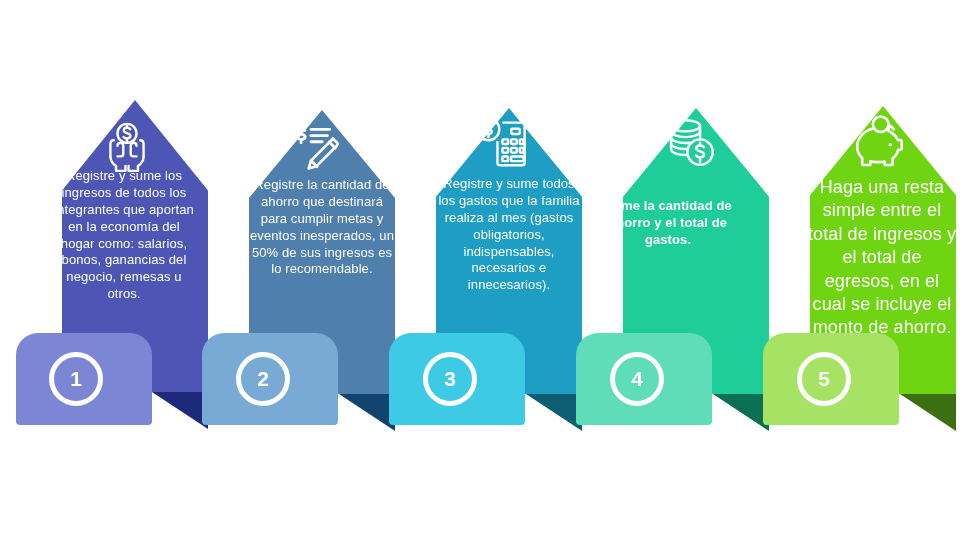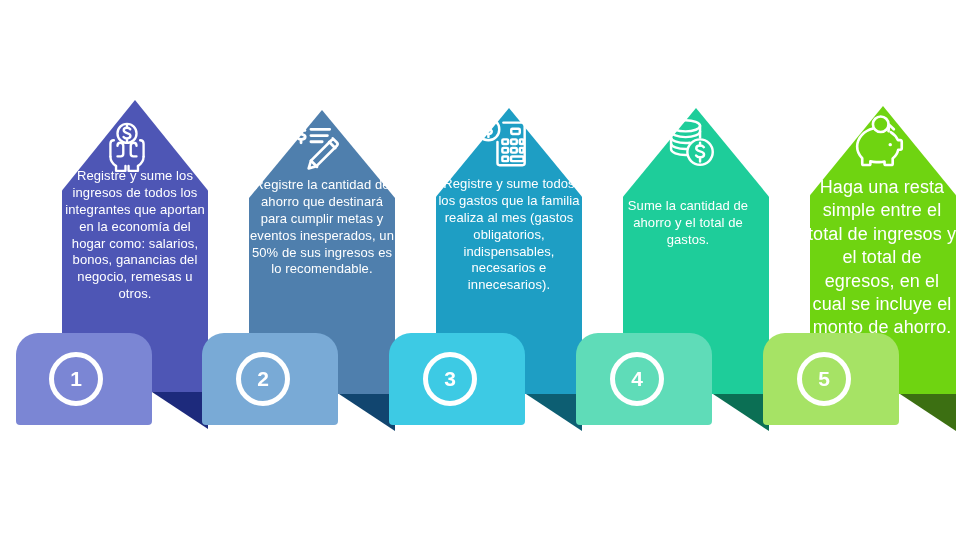--- a/index.html
+++ b/index.html
@@ -85,21 +85,21 @@
       <path d="M17.5 24.5c-2.3 0-3.8 1.7-3.8 3.9v14.2"></path>
       <path d="M13.7 42.6c0 4.6 2.6 8.2 6.2 10.4"></path>
       <path d="M21.5 30.6c0-1.9 1.4-3.3 3.2-3.3 1.8 0 3.2 1.4 3.2 3.3v8.9c0 1.6-1.2 2.8-2.8 2.8h-3.6"></path>
       <path d="M19.9 53v5.3h10.4V53"></path>
       <path d="M46.5 24.5c2.3 0 3.8 1.7 3.8 3.9v14.2"></path>
       <path d="M50.3 42.6c0 4.6-2.6 8.2-6.2 10.4"></path>
       <path d="M42.5 30.6c0-1.9-1.4-3.3-3.2-3.3-1.8 0-3.2 1.4-3.2 3.3v8.9c0 1.6 1.2 2.8 2.8 2.8h3.6"></path>
       <path d="M44.1 53v5.3H33.7V53"></path>
     </svg>
       </span>
-      <div class="arrow-text" style="left: 62px; top: 168px; width: 146px; font-size: 13px; text-align: center;">Registre y sume los ingresos de todos los integrantes que aportan en la economía del hogar como: salarios, bonos, ganancias del negocio, remesas u otros.</div>
+      <div class="arrow-text" style="left: 51px; top: 168px; width: 146px; font-size: 13px; text-align: center;">Registre y sume los ingresos de todos los integrantes que aportan en la economía del hogar como: salarios, bonos, ganancias del negocio, remesas u otros.</div>
       <div class="card" style="left: 16px; top: 333px; width: 136px; height: 92px; background: rgb(123, 134, 212);"></div>
       <div class="badge" style="left: 49px; top: 352px; width: 54px; height: 54px;">1</div>
     </div>
     <div class="step">
       <div class="arrow-shadow" style="left: 339px; top: 394px; width: 56px; height: 37px; background: rgb(17, 69, 111);"></div>
       <div class="arrow" style="left: 249px; top: 110px; width: 146px; height: 284px; background: rgb(79, 127, 173);"></div>
       <span class="icon" style="left: 286px; top: 117px; width: 58px; height: 58px;">
     <svg viewBox="0 0 64 64" fill="none" stroke="#fff" stroke-width="3.1" stroke-linecap="round" stroke-linejoin="round">
       <path d="M16.6 10.5v3.2M16.6 25.2v3.2"></path>
       <path d="M20.9 14.8c-.8-1-2.3-1.6-4-1.6-2.3 0-4 1.1-4 2.7 0 1.7 1.6 2.4 4 2.9 2.5.5 4.3 1.3 4.3 3.1 0 1.7-1.8 2.8-4.2 2.8-1.9 0-3.5-.6-4.4-1.8"></path>
@@ -146,21 +146,21 @@
       <path d="M10 13v6.3c0 3.4 7.2 6.2 16 6.2s16-2.8 16-6.2V13"></path>
       <path d="M10 19.6v6.3c0 3.4 7.2 6.2 16 6.2 1.6 0 3.2-.1 4.6-.3"></path>
       <path d="M42 19.6v6.3"></path>
       <path d="M10 26.2v6.3c0 3.4 7.2 6.2 16 6.2h1.2"></path>
       <path d="M10 32.8v6.2c0 3.4 7.2 6.2 16 6.2h1.6"></path>
       <circle cx="42" cy="42" r="14"></circle>
       <path d="M46.2 36.6c-.9-1.1-2.4-1.8-4.2-1.8-2.4 0-4.2 1.3-4.2 3.1 0 1.9 1.6 2.7 4.2 3.3 2.6.6 4.4 1.5 4.4 3.4 0 1.9-1.9 3.2-4.4 3.2-1.9 0-3.5-.7-4.4-1.9"></path>
       <path d="M42 31.6v3.2M42 49.2v3.2"></path>
     </svg>
       </span>
-      <div class="arrow-text" style="left: 612px; top: 198px; width: 152px; font-size: 13px;">Sume la cantidad de ahorro y el total de gastos.</div>
+      <div class="arrow-text" style="left: 592px; top: 198px; width: 152px; font-size: 13px; font-weight: bold;">Sume la cantidad de ahorro y el total de gastos.</div>
       <div class="card" style="left: 576px; top: 333px; width: 136px; height: 92px; background: rgb(95, 220, 184);"></div>
       <div class="badge" style="left: 610px; top: 352px; width: 54px; height: 54px;">4</div>
     </div>
     <div class="step">
       <div class="arrow-shadow" style="left: 900px; top: 394px; width: 56px; height: 37px; background: rgb(60, 111, 18);"></div>
       <div class="arrow" style="left: 810px; top: 106px; width: 146px; height: 288px; background: rgb(111, 212, 17);"></div>
       <span class="icon" style="left: 849px; top: 112px; width: 58px; height: 58px;">
     <svg viewBox="0 0 64 64" fill="none" stroke="#fff" stroke-width="2.9" stroke-linecap="round" stroke-linejoin="round">
       <circle cx="35" cy="13.5" r="8.6"></circle>
       <path d="M26.6 18.2C16.6 20.6 9 28.6 9 38.2c0 5 2.1 9.5 5.6 12.8V57c0 .8.7 1.5 1.5 1.5h6c.8 0 1.5-.7 1.5-1.5v-2.6c2 .6 4.2.9 6.5.9h3.4c2 0 3.9-.2 5.7-.7V57c0 .8.7 1.5 1.5 1.5h6c.8 0 1.5-.7 1.5-1.5v-5.6c3.1-2.5 5.3-5.9 6.1-9.7h2.3c.9 0 1.6-.7 1.6-1.6v-7.5c0-.9-.7-1.6-1.6-1.6h-2.7c-1.5-3.6-4.3-6.7-7.9-8.9"></path>

